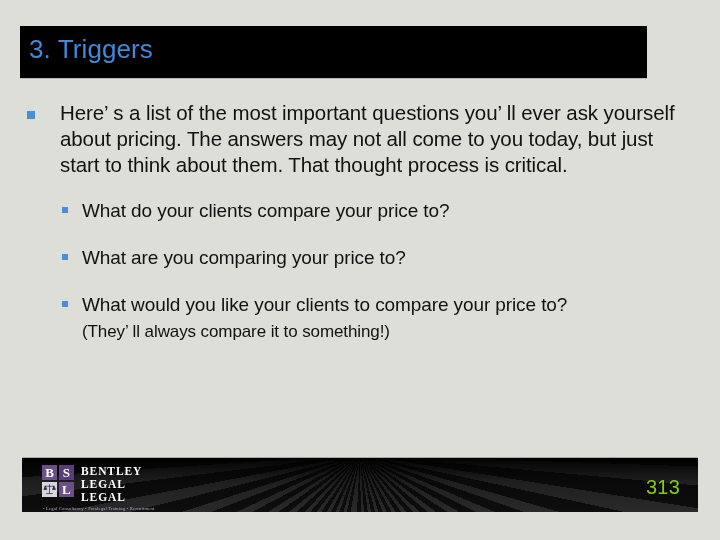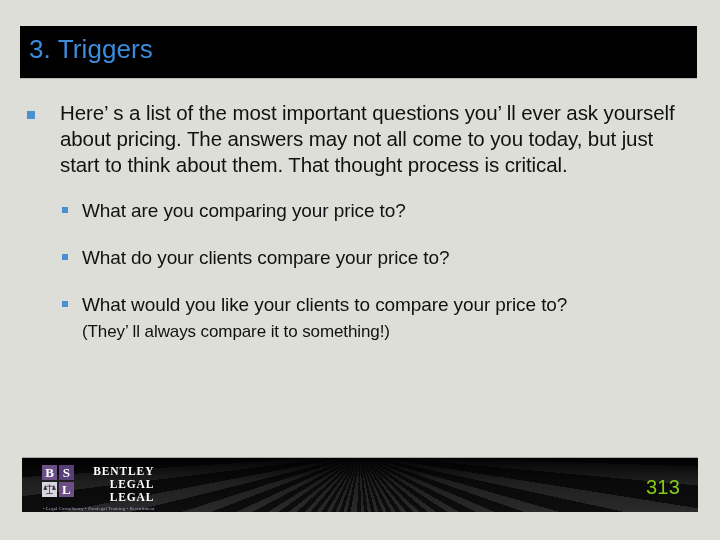--- a/index.html
+++ b/index.html
@@ -19,21 +19,21 @@
     width: 720px;
     height: 540px;
     background: #deded8;
   }
 
   
   .title-banner {
     position: absolute;
     left: 20px;
     top: 26px;
-    width: 677px;
+    width: 627px;
     height: 52px;
     background: #000000;
     box-shadow: 0 1px 0 0 #b9b9b4;
   }
   .title-text {
     position: absolute;
     left: 9px;
     top: 8px;
     font-size: 26px;
     font-weight: 400;
@@ -167,21 +167,20 @@
     padding-top: 1px;
   }
   .logo-word {
     font-family: "Liberation Serif", serif;
     font-weight: 700;
     font-size: 11.5px;
     line-height: 11.5px;
     color: #ffffff;
     letter-spacing: 0.9px;
     margin-bottom: 1.5px;
-    text-align: right;
   }
   .logo-tagline {
     font-family: "Liberation Serif", serif;
     font-size: 4.6px;
     line-height: 6px;
     color: #b9a9cc;
     letter-spacing: 0.18px;
     white-space: nowrap;
     margin-top: 2px;
     margin-left: -38px;
@@ -210,26 +209,26 @@
 
     <div class="lvl1-item">
       <span class="lvl1-bullet"></span>
       <div class="lvl1-text">Here’ s a list of the most important questions you’ ll ever ask yourself about pricing. The answers may not all come to you today, but just start to think about them. That thought process is critical.</div>
     </div>
 
     <div class="sub-list">
 
       <div class="lvl2-item">
         <span class="lvl2-bullet"></span>
-        <div class="lvl2-text">What are you comparing your price to?</div>
+        <div class="lvl2-text">What do your clients compare your price to?</div>
       </div>
 
       <div class="lvl2-item">
         <span class="lvl2-bullet"></span>
-        <div class="lvl2-text">What do your clients compare your price to?</div>
+        <div class="lvl2-text">What are you comparing your price to?</div>
       </div>
 
       <div class="lvl2-item">
         <span class="lvl2-bullet"></span>
         <div class="lvl2-text">What would you like your clients to compare your price to?</div>
         <div class="lvl2-extra">(They’ ll always compare it to something!)</div>
       </div>
 
     </div>
   </div>

